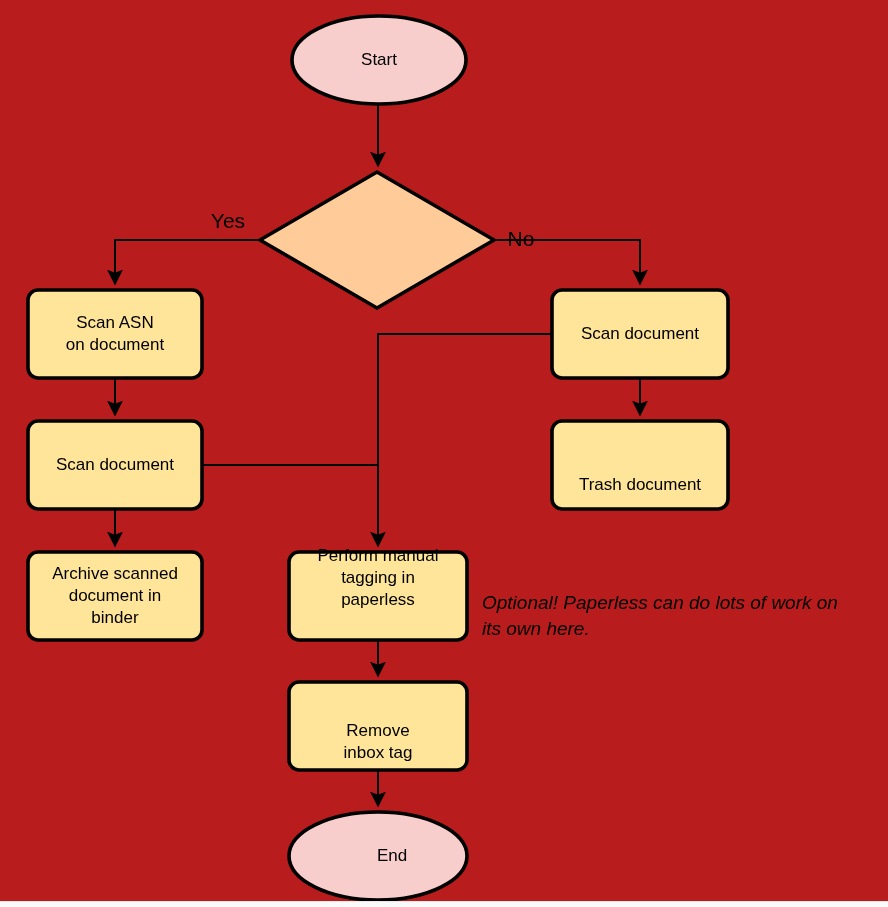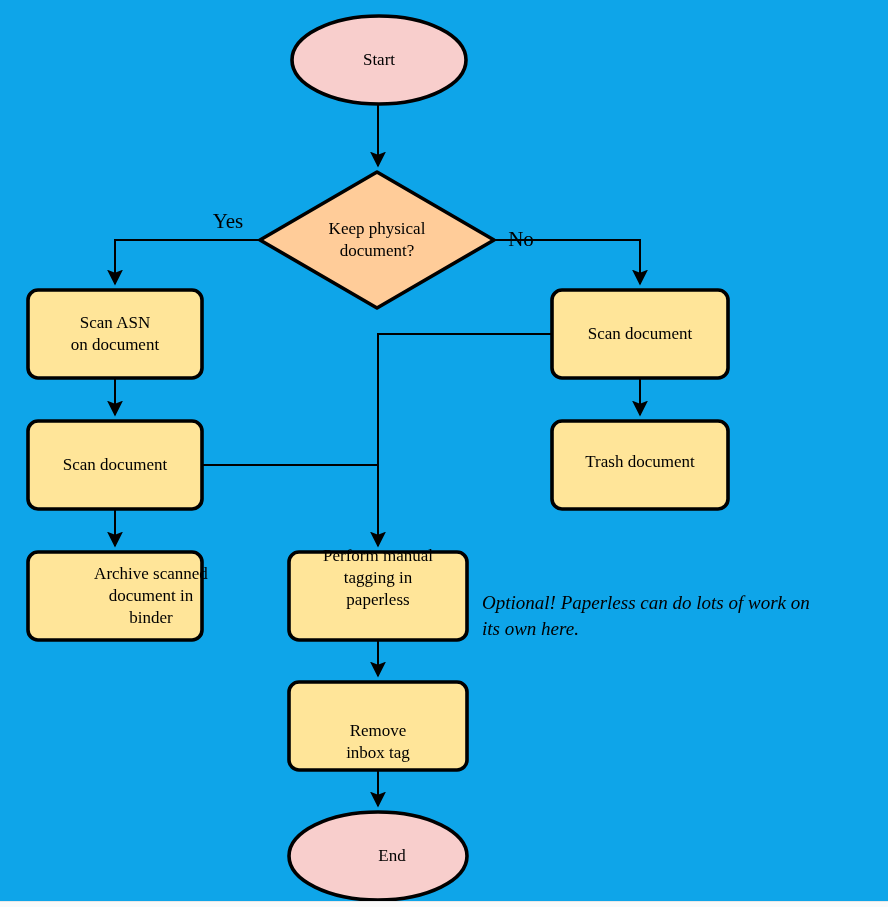--- a/index.html
+++ b/index.html
@@ -1,21 +1,21 @@
 <!DOCTYPE html>
 <html><head>
 <meta charset="utf-8">
 <style>
   html, body { margin: 0; padding: 0; background: #ffffff; }
   .canvas {
     position: relative;
     width: 888px;
     height: 907px;
-    background: #0ea5e9;
-    font-family: Liberation Serif, serif;
+    background: #b91c1c;
+    font-family: Liberation Sans, sans-serif;
     color: #000;
     overflow: hidden;
   }
   .edges-layer {
     position: absolute;
     left: 0; top: 0;
     width: 888px; height: 907px;
   }
   .node-label {
     position: absolute;
@@ -84,35 +84,33 @@
     <rect x="28" y="552" width="174" height="88" rx="10" stroke="#000" stroke-width="3.6" fill="#FFE599"></rect>
     <rect x="552" y="290" width="176" height="88" rx="10" stroke="#000" stroke-width="3.6" fill="#FFE599"></rect>
     <rect x="552" y="421" width="176" height="88" rx="10" stroke="#000" stroke-width="3.6" fill="#FFE599"></rect>
     <rect x="289" y="552" width="178" height="88" rx="10" stroke="#000" stroke-width="3.6" fill="#FFE599"></rect>
     <rect x="289" y="682" width="178" height="88" rx="10" stroke="#000" stroke-width="3.6" fill="#FFE599"></rect>
     <ellipse cx="378" cy="856" rx="89" ry="44" stroke="#000" stroke-width="3.6" fill="#F8CECC"></ellipse>
   </svg>
 
   <div class="node-label" style="left:292px; top:16px; width:174px; height:88px;">Start</div>
 
-  <div class="node-label" style="left:277px; top:198px; width:200px; height:84px;">Keep physical
-document?</div>
 
   <div class="node-label" style="left:28px; top:290px; width:174px; height:88px;">Scan ASN
 on document</div>
 
   <div class="node-label" style="left:28px; top:421px; width:174px; height:88px;">Scan document</div>
 
-  <div class="node-label" style="left:28px; top:552px; width:174px; height:88px;padding-left:36px;">Archive scanned
+  <div class="node-label" style="left:28px; top:552px; width:174px; height:88px;">Archive scanned
 document in
 binder</div>
 
   <div class="node-label" style="left:552px; top:290px; width:176px; height:88px;">Scan document</div>
 
-  <div class="node-label" style="left:552px; top:412px; width:176px; height:100px;">Trash document</div>
+  <div class="node-label" style="left:552px; top:435px; width:176px; height:100px;">Trash document</div>
 
   <div class="node-label" style="left:289px; top:534px; width:178px; height:88px;">Perform manual
 tagging in
 paperless</div>
 
   <div class="node-label" style="left:289px; top:682px; width:178px; height:88px;margin-top:16px;">Remove
 inbox tag</div>
 
   <div class="node-label" style="left:303px; top:812px; width:178px; height:88px;">End</div>
 

